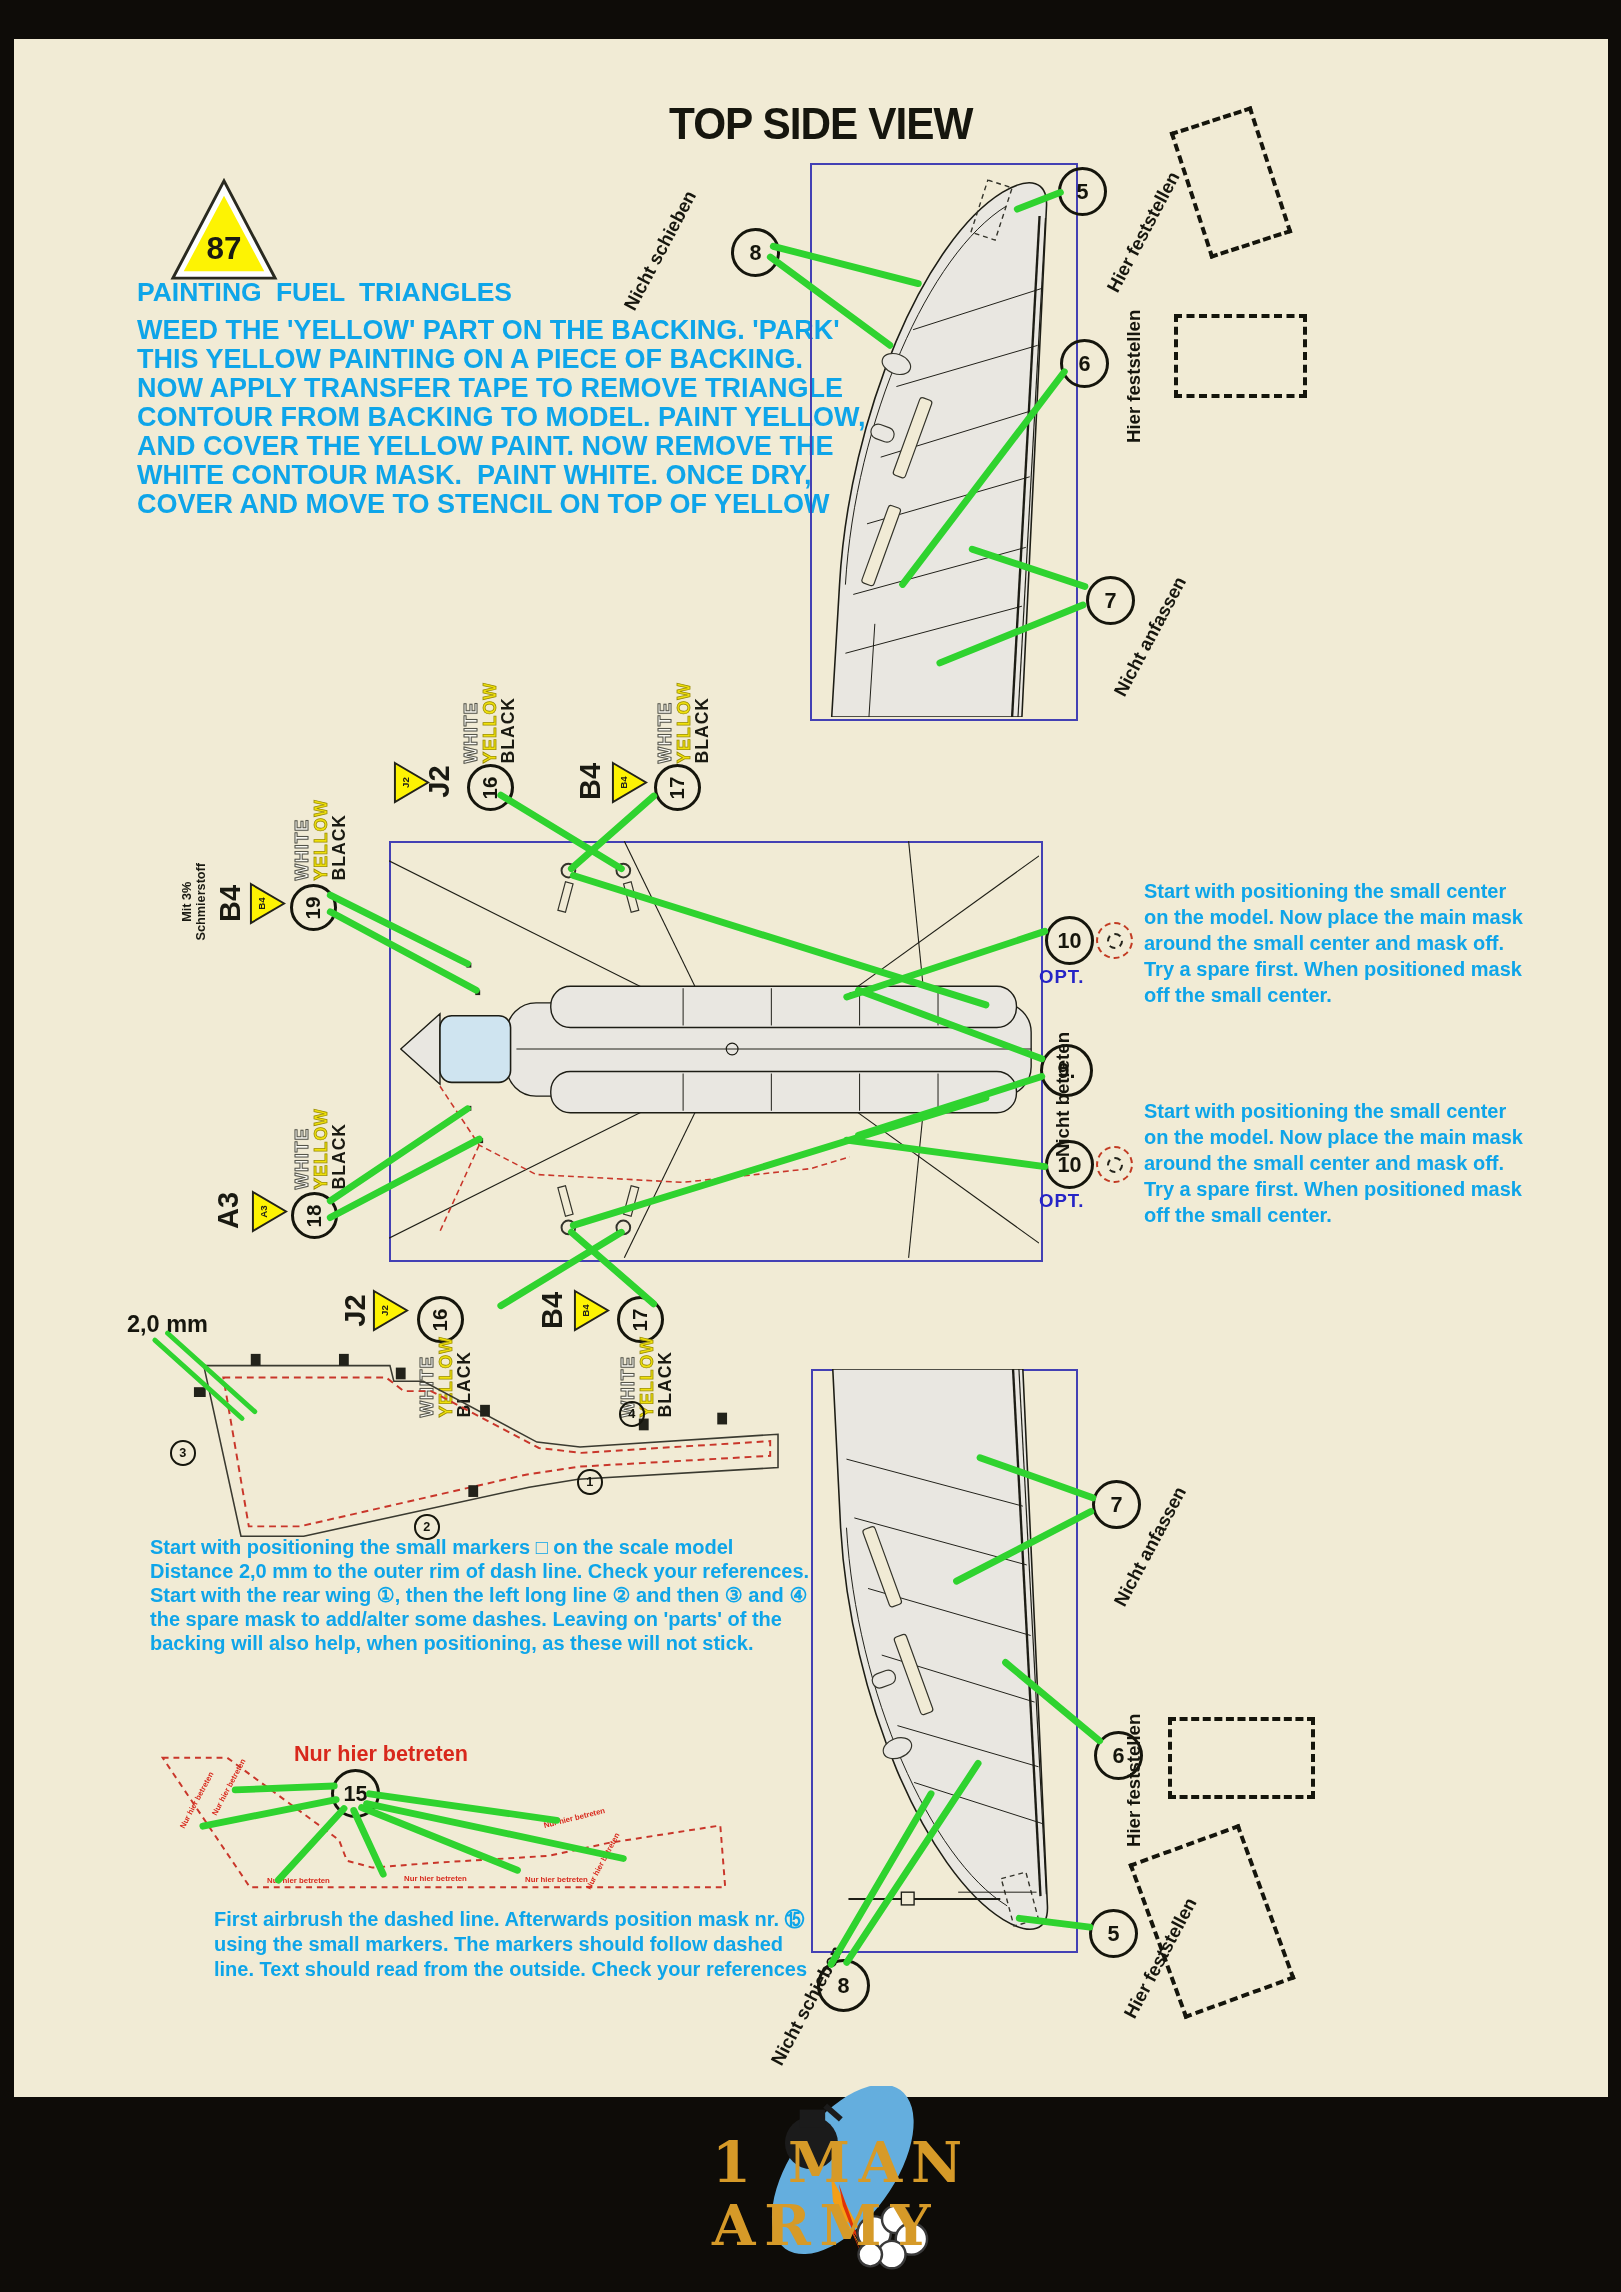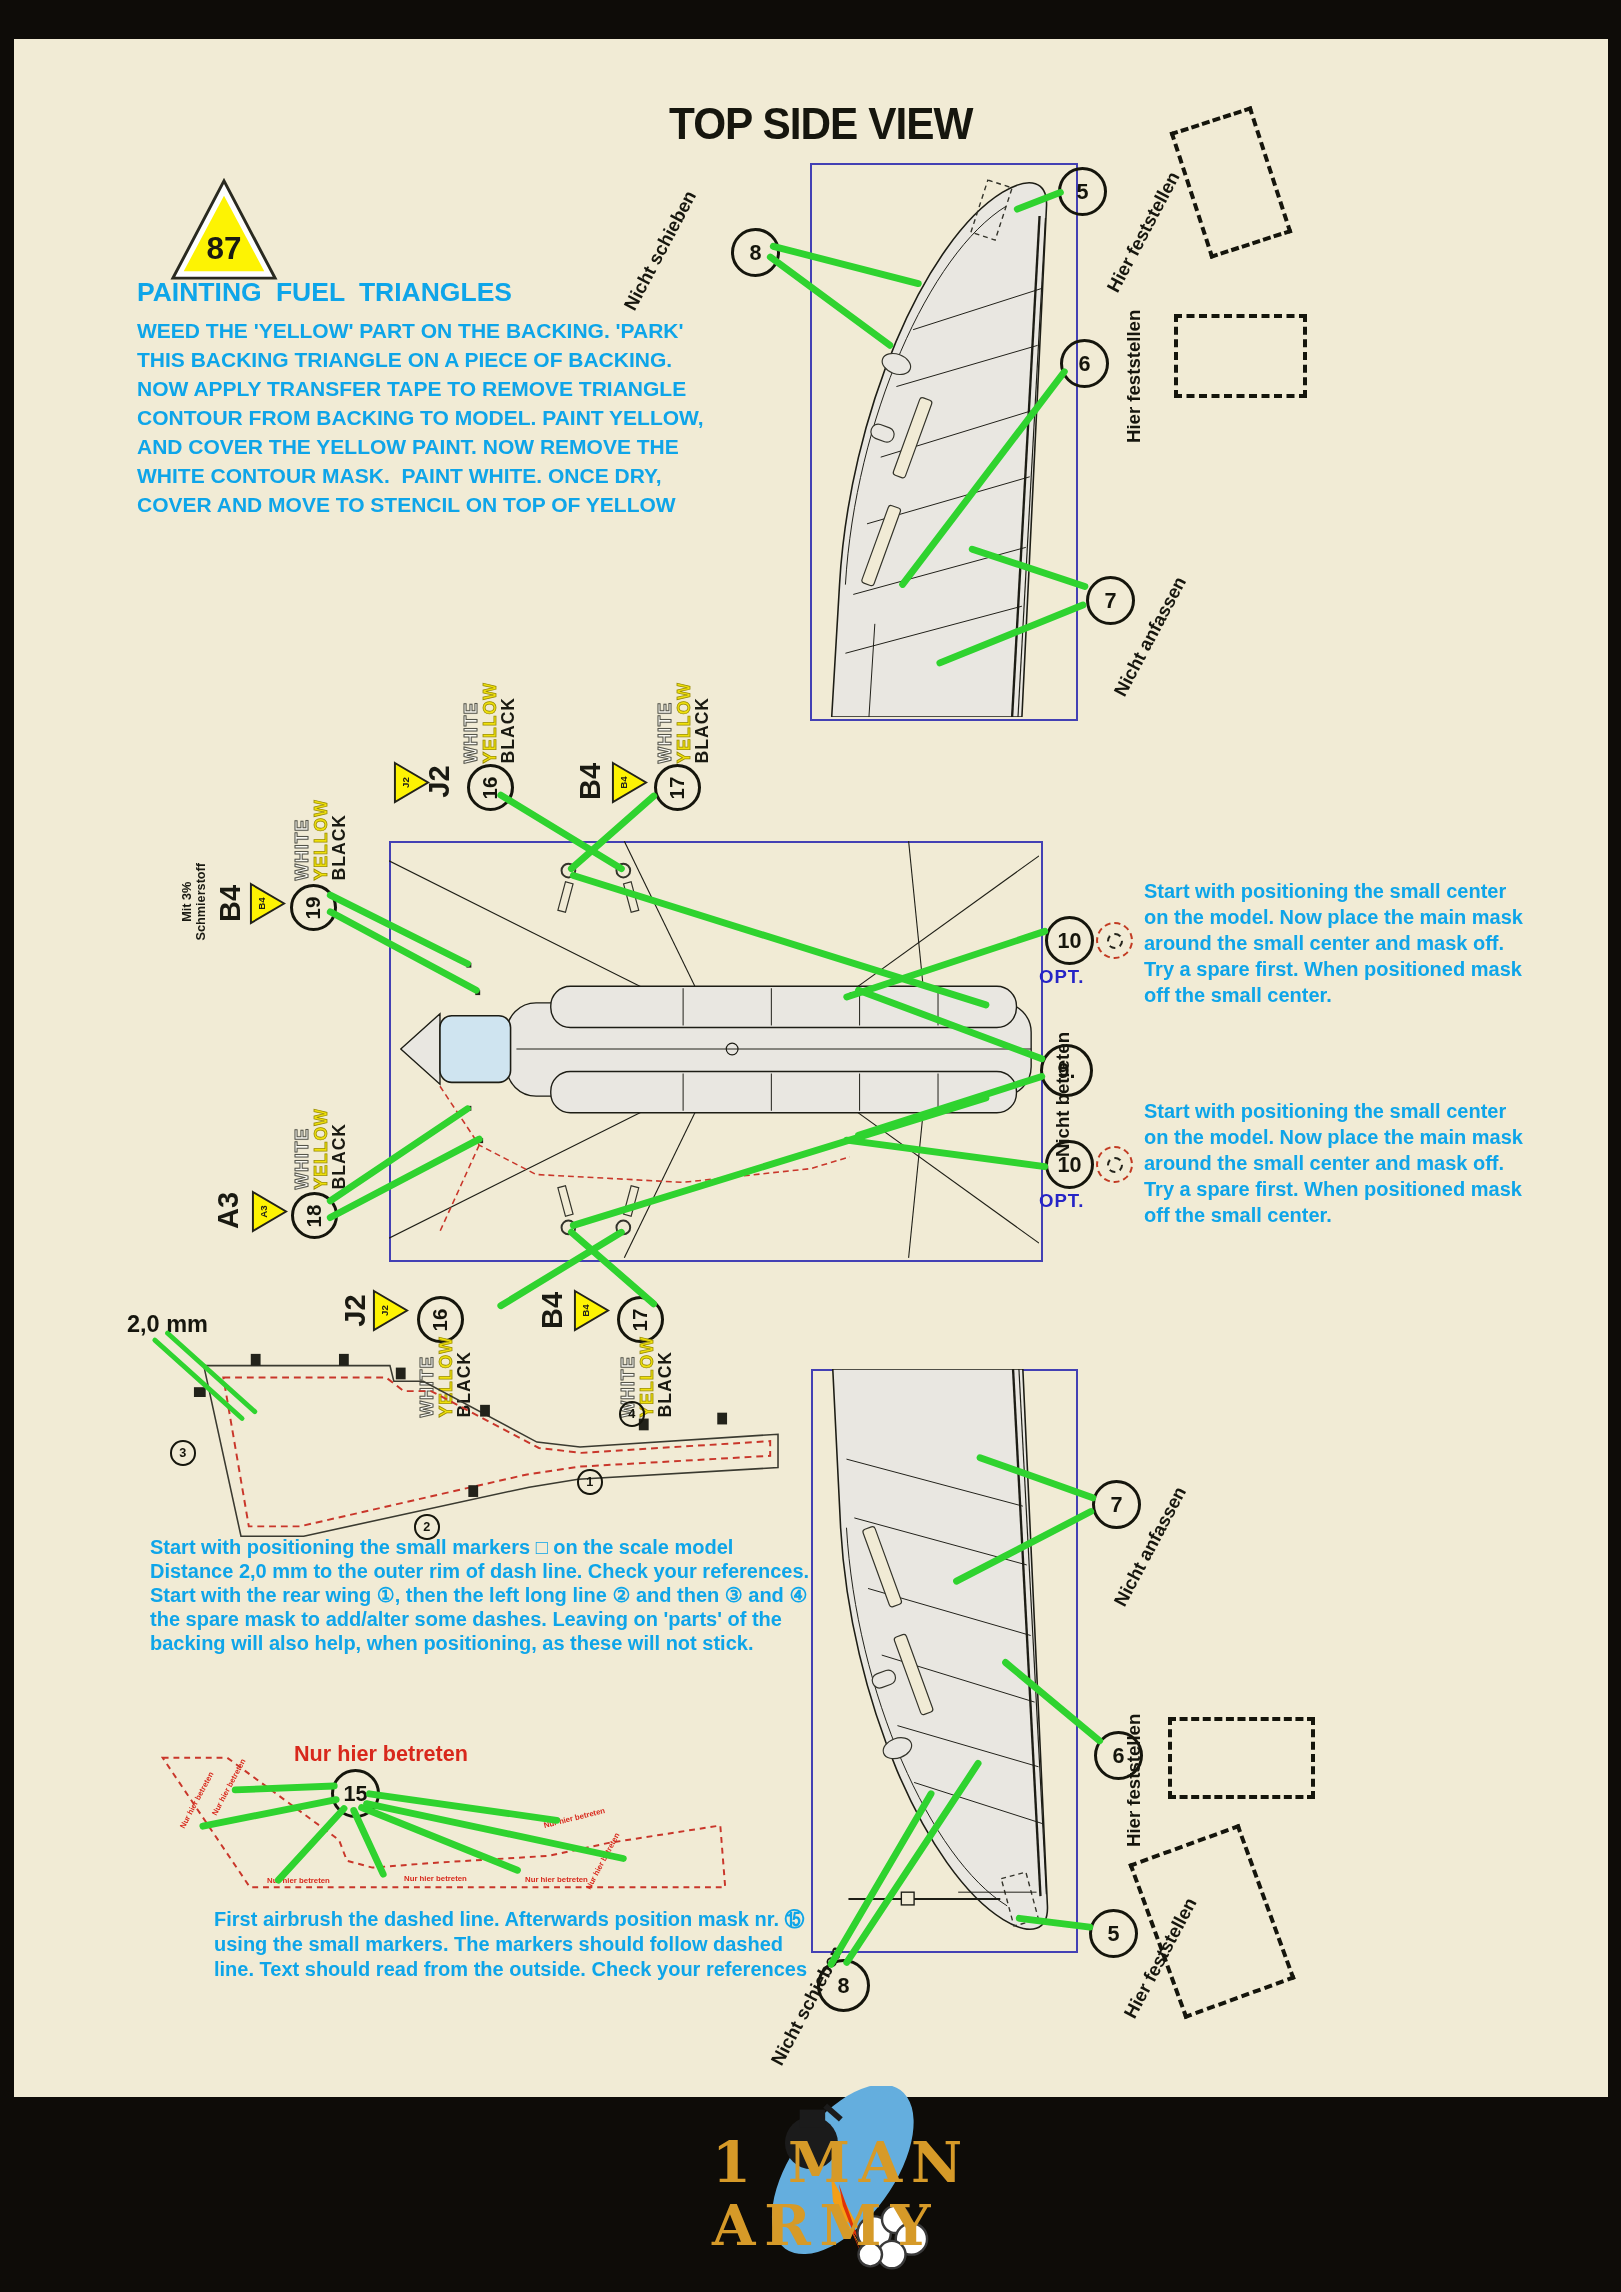--- a/index.html
+++ b/index.html
@@ -2,21 +2,21 @@
 <html><head>
 <meta charset="utf-8">
 <style>
   html,body{margin:0;padding:0;background:#0e0c08;}
   .page{position:relative;width:1621px;height:2293px;background:#0e0c08;font-family:"Liberation Sans",sans-serif;overflow:hidden;}
   .sheet{position:absolute;left:13.7px;top:39px;width:1594px;height:2058px;background:#f1ebd5;}
   .abs{position:absolute;}
   .title{font-size:45px;font-weight:bold;color:#16160e;letter-spacing:-1px;transform:scaleX(.94);transform-origin:left;white-space:nowrap;}
   .blue{color:#0ea5e9;}
   .intro-h{font-size:26.5px;font-weight:bold;word-spacing:6.9px;white-space:nowrap;}
-  .intro-l{font-size:21px;font-weight:bold;line-height:29px;white-space:pre;}
+  .intro-l{font-size:27px;font-weight:bold;line-height:29px;white-space:pre;}
   .note-l{font-size:20px;font-weight:bold;line-height:26px;white-space:pre;}
   .bluebox{position:absolute;border:2.5px solid #4340b4;}
   .de-label{position:absolute;font-weight:bold;font-size:18.6px;color:#16160e;white-space:nowrap;transform-origin:left bottom;}
   .rot62{transform:rotate(-62deg);}
   .rot90{transform:rotate(-90deg);}
   .dashrect{position:absolute;border:4.9px dashed #15150c;}
   .co{position:absolute;border:3.4px solid #15150c;border-radius:50%;display:flex;align-items:center;justify-content:center;font-weight:bold;color:#15150c;}
   .co-44{width:43px;height:43px;font-size:21.6px;}
   .co-48{width:47px;height:47px;font-size:21.6px;}
   .co-42{width:41px;height:41px;font-size:20.6px;}
@@ -47,21 +47,21 @@
   <svg class="abs" style="left:167px;top:176px;" width="114" height="110" viewBox="0 0 116 112">
     <polygon points="58,5 110,104 6,104" fill="#ffffff" stroke="#2a2a20" stroke-width="3"></polygon>
     <polygon points="58,20 99,97 17,97" fill="#fdf303"></polygon>
     <text x="58" y="84" text-anchor="middle" font-size="32" font-weight="bold" fill="#1a1a12" font-family="Liberation Sans, sans-serif">87</text>
   </svg>
   <div class="abs" style="left:215px;top:247px;font-size:0;">87</div>
 
   <div class="abs blue intro-h" style="left:137px;top:277px;">PAINTING FUEL TRIANGLES</div>
   <div class="abs" style="left:137px;top:316px;">
     <div class="blue intro-l">WEED THE 'YELLOW' PART ON THE BACKING. 'PARK'</div>
-    <div class="blue intro-l">THIS BACKING TRIANGLE ON A PIECE OF BACKING.</div>
+    <div class="blue intro-l">THIS YELLOW PAINTING ON A PIECE OF BACKING.</div>
     <div class="blue intro-l">NOW APPLY TRANSFER TAPE TO REMOVE TRIANGLE</div>
     <div class="blue intro-l">CONTOUR FROM BACKING TO MODEL. PAINT YELLOW,</div>
     <div class="blue intro-l">AND COVER THE YELLOW PAINT. NOW REMOVE THE</div>
     <div class="blue intro-l">WHITE CONTOUR MASK.  PAINT WHITE. ONCE DRY,</div>
     <div class="blue intro-l">COVER AND MOVE TO STENCIL ON TOP OF YELLOW</div>
   </div>
 
   <div class="bluebox" style="left:810px;top:163px;width:264px;height:554px;"></div>
   <svg class="abs" style="left:810px;top:163px;" width="264" height="554" viewBox="0 0 269 565">
     <path d="M22 565 L30 430 C40 255 118 78 196 30 C224 13 243 18 241 46 L216 565 Z" fill="#e9e7e1" stroke="#1d1d15" stroke-width="1.6"></path>

